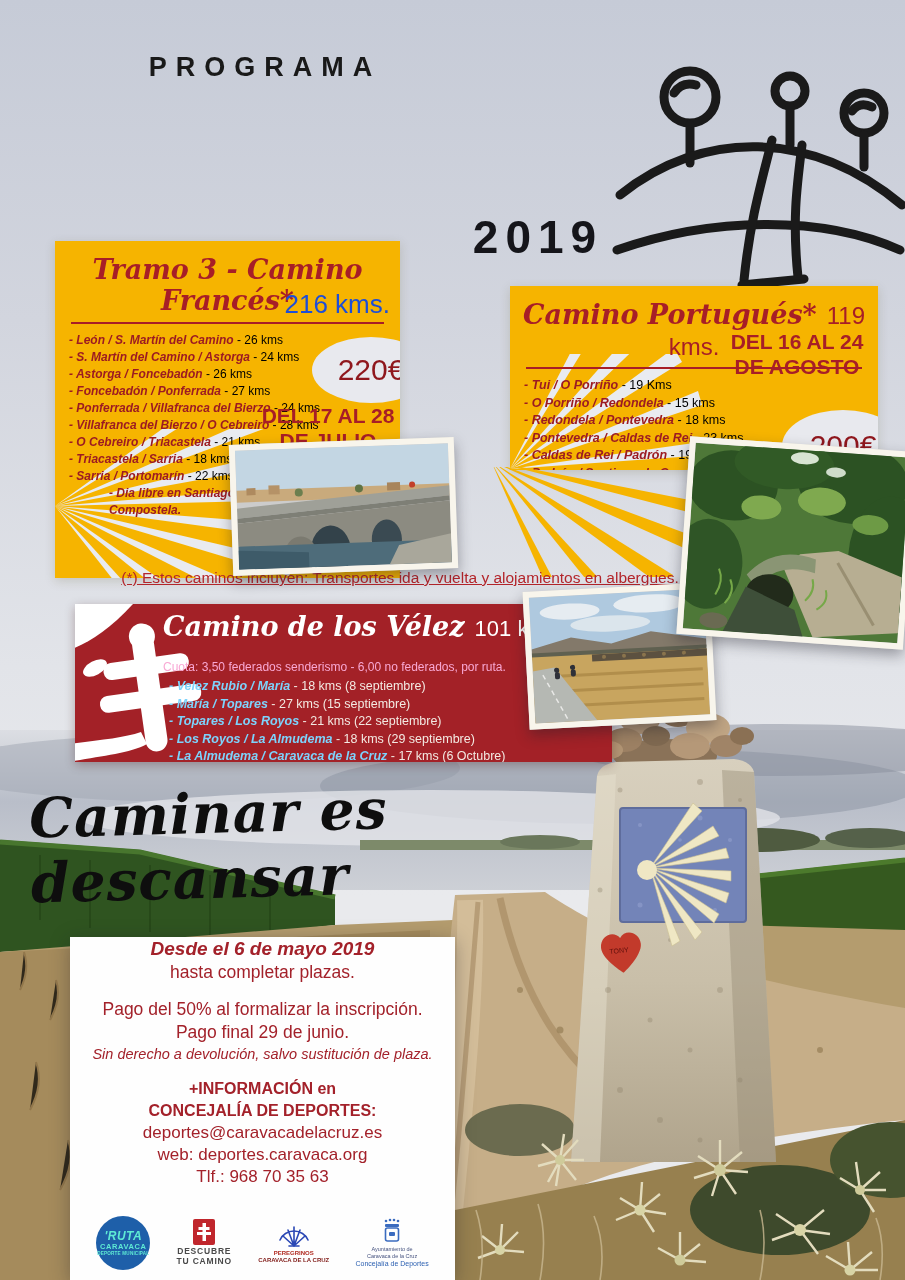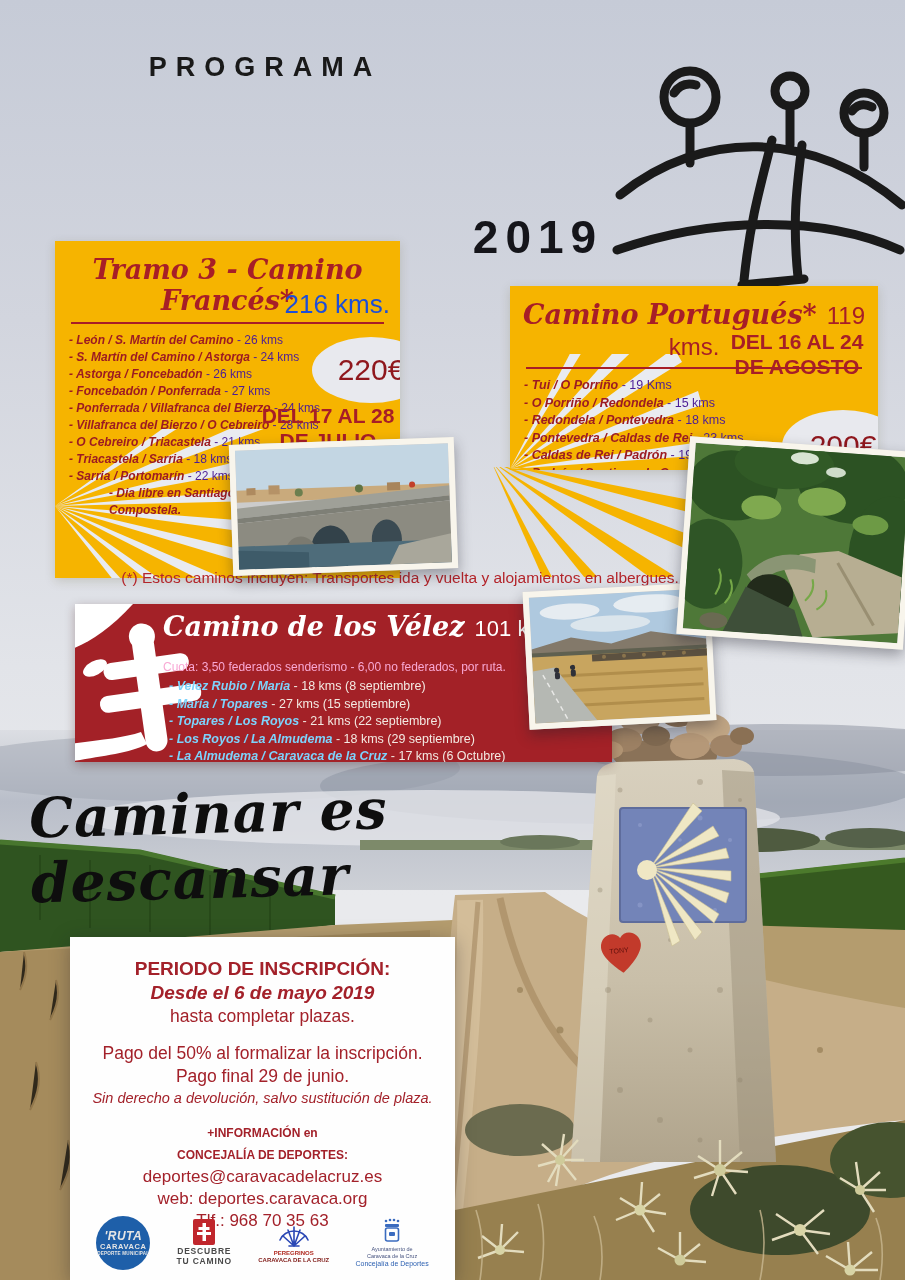--- a/index.html
+++ b/index.html
@@ -20,38 +20,38 @@
   .card-frances{left:55px;top:241px;width:345px;height:337px;}
   .card-portugues{left:510px;top:286px;width:368px;height:184px;}
   .card-title{color:#a71e27;font-size:27px;text-align:center;padding-top:13px;position:relative;z-index:2;}
   .card-title .kms{font-family:"Liberation Sans",sans-serif;font-style:normal;font-weight:500;font-size:24px;margin-left:10px;}
   .rule{height:2px;background:#a71e27;margin:6px 16px 8px 16px;position:relative;z-index:2;}
   .total-kms{position:absolute;right:10px;top:48px;font-size:26px;font-weight:500;color:#1d4ed8;z-index:2;}
   .stage-list{position:relative;z-index:2;padding-left:14px;list-style:none;margin:2px 0 0 0;}
   .stage{font-size:12px;line-height:17px;white-space:nowrap;}
   .card-portugues .stage{font-size:12.5px;line-height:17.5px;}
   .stage .route{font-weight:bold;font-style:italic;color:#9c1b22;}
-  .stage .dist{color:#4c1d95;}
+  .stage .dist{color:#000000;}
   .price-oval{position:absolute;background:#e8e9ee;border-radius:50%;display:flex;align-items:center;justify-content:center;
     color:#8f171d;font-size:30px;z-index:3;}
   .oval-frances{right:-30px;top:96px;width:118px;height:66px;}
   .oval-portugues{right:-26px;bottom:-12px;width:122px;height:72px;}
   .dates{position:absolute;text-align:center;color:#a71e27;font-weight:600;font-size:21px;line-height:1.18;z-index:2;}
   .dates-frances{left:198px;top:163px;width:150px;}
   .dates-portugues{left:212px;top:44px;width:150px;}
   .rays-in{position:absolute;z-index:1;pointer-events:none;}
 
   
   .photo{box-sizing:border-box;border:6px solid #f8f5ec;box-shadow:0 6px 14px rgba(30,30,40,.38);background:#ccc;}
   .bridge-photo{left:231px;top:441px;width:225px;height:131px;transform:rotate(-2deg);z-index:5;}
   .forest-photo{left:683px;top:444px;width:227px;height:198px;transform:rotate(4deg);z-index:7;}
   .road-photo{left:526px;top:587px;width:187px;height:138px;transform:rotate(-3deg);z-index:6;}
   .photo svg{display:block;width:100%;height:100%;}
 
-  .included-note{left:90px;top:569px;width:620px;text-align:center;font-size:15.5px;color:#b3252b;z-index:4;}
+  .included-note{left:90px;top:569px;width:620px;text-align:center;font-size:15.5px;color:#b3252b;z-index:4;text-decoration:underline;}
 
   
   .card-velez{left:75px;top:604px;width:537px;height:158px;background:#a32127;z-index:3;
     box-shadow:0 3px 10px rgba(60,10,10,.3);overflow:hidden;}
   .velez-cross{position:absolute;left:-6px;top:0;z-index:1;}
   .velez-inner{position:relative;z-index:2;padding:8px 6px 0 88px;}
   .velez-title{color:#ffffff;font-size:27px;line-height:30px;}
   .velez-title .kms{font-family:"Liberation Sans",sans-serif;font-style:normal;font-weight:500;font-size:22px;margin-left:10px;}
   .cuota{color:#f9a8d4;font-size:12px;line-height:15px;margin-top:16px;}
   .velez-list{list-style:none;margin:3px 0 0 6px;padding:0;}
@@ -65,26 +65,26 @@
   .scene{left:0;top:690px;width:905px;height:590px;z-index:1;}
 
   
   .panel{left:70px;top:937px;width:385px;height:343px;background:#fefefe;z-index:8;
     box-shadow:0 4px 18px rgba(30,30,40,.35);color:#a3212a;text-align:center;}
   .panel .h1{font-size:19px;font-weight:700;margin-top:20px;line-height:24px;}
   .panel .h2{font-size:19px;font-weight:700;font-style:italic;line-height:24px;}
   .panel .h3{font-size:17.5px;line-height:23px;}
   .panel .pago{font-size:17.5px;line-height:23px;}
   .panel .nota{font-size:14.5px;font-style:italic;line-height:20px;}
-  .panel .info-b{font-size:12px;font-weight:700;line-height:22px;}
+  .panel .info-b{font-size:16px;font-weight:700;line-height:22px;}
   .panel .info{font-size:17px;line-height:22px;}
   .gap14{height:14px;}
   .logos{position:absolute;left:0;right:0;bottom:6px;height:62px;display:flex;align-items:center;justify-content:space-evenly;}
   .logo{display:flex;flex-direction:column;align-items:center;justify-content:center;line-height:1.12;}
-  .ruta-circle{width:54px;height:54px;border-radius:50%;background:#1e5fa9;color:#e5e5e5;display:flex;
+  .ruta-circle{width:54px;height:54px;border-radius:50%;background:#1e5fa9;color:#5eead4;display:flex;
     flex-direction:column;align-items:center;justify-content:center;}
   .ruta-l1{font-size:12px;font-weight:800;font-style:italic;letter-spacing:.5px;}
   .ruta-l2{font-size:7.5px;font-weight:700;letter-spacing:.6px;}
   .ruta-l3{font-size:4.6px;font-weight:700;letter-spacing:.2px;}
   .descubre-txt{font-size:8.5px;font-weight:700;color:#4a4a4a;letter-spacing:.8px;margin-top:2px;text-align:center;}
   .pereg-l1{font-size:6px;font-weight:700;color:#b02a20;margin-top:2px;}
   .pereg-l2{font-size:6px;font-weight:700;color:#7e1814;}
   .ayto-l1{font-size:5.5px;color:#44517e;margin-top:2px;}
   .ayto-l2{font-size:5.5px;color:#44517e;}
   .ayto-l3{font-size:7px;color:#2b5fb0;margin-top:1px;}
@@ -477,21 +477,20 @@
     <g stroke="#c9b891" stroke-width="1.6" opacity="0.8" fill="none">
       <path d="M480,590 q6,-40 -4,-70"></path>
         <path d="M540,590 q8,-44 -2,-76"></path>
       <path d="M600,590 q6,-36 -6,-64"></path>
         <path d="M760,590 q8,-40 0,-70"></path>
       <path d="M880,590 q6,-36 -4,-62"></path>
     </g>
   </svg>
 
   <div class="abs panel">
-    <div class="h1">PERIODO DE INSCRIPCIÓN:</div>
     <div class="h2">Desde el 6 de mayo 2019</div>
     <div class="h3">hasta completar plazas.</div>
     <div class="gap14"></div>
     <div class="pago">Pago del 50% al formalizar la inscripción.</div>
     <div class="pago">Pago final 29 de junio.</div>
     <div class="nota">Sin derecho a devolución, salvo sustitución de plaza.</div>
     <div class="gap14"></div>
     <div class="info-b">+INFORMACIÓN en</div>
     <div class="info-b">CONCEJALÍA DE DEPORTES:</div>
     <div class="info">deportes@caravacadelacruz.es</div>

